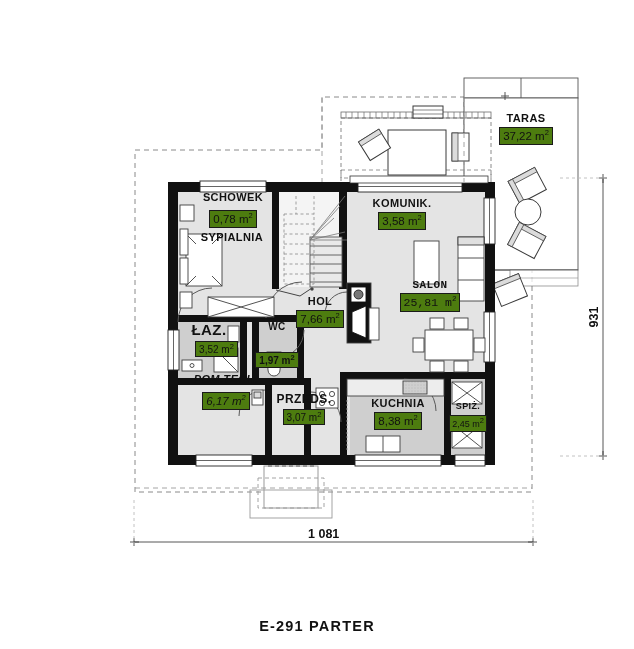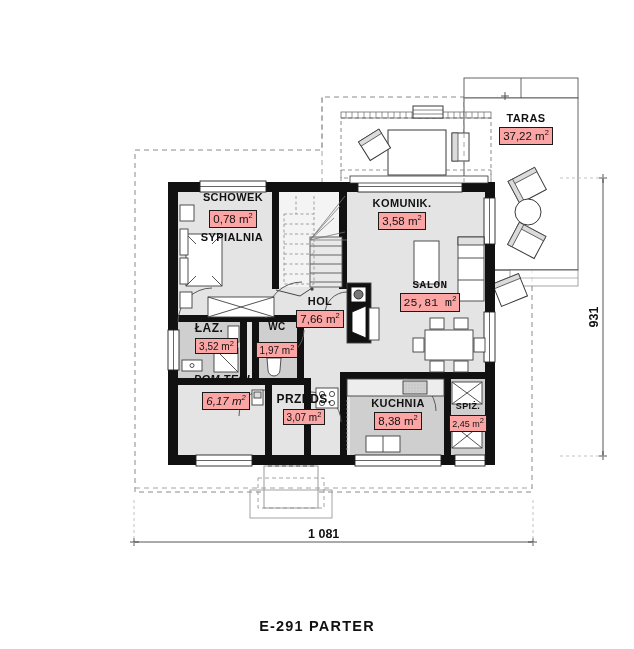--- a/index.html
+++ b/index.html
@@ -2,21 +2,21 @@
 <html><head>
 <meta charset="utf-8">
 <style>
   html,body{margin:0;padding:0;background:#ffffff;}
   body{width:634px;height:649px;position:relative;overflow:hidden;
        font-family:"Liberation Sans","DejaVu Sans",sans-serif;color:#111;}
   #plan{position:absolute;left:0;top:0;width:634px;height:649px;}
   .lbl{position:absolute;white-space:nowrap;font-weight:bold;letter-spacing:.4px;
        text-align:center;line-height:1;}
   .rname{font-size:11px;}
-  .rarea{font-size:11.5px;border:1px solid #1a1a1a;background:#fca5a5;
+  .rarea{font-size:11.5px;border:1px solid #1a1a1a;background:#4d7c0f;
          padding:1px 3px;display:inline-block;line-height:1.1;}
   .rarea sup{font-size:7.5px;vertical-align:super;}
   .rblock{position:absolute;text-align:center;}
   .dimtxt{position:absolute;font-weight:bold;font-size:12.5px;background:#fff;padding:0 4px;}
   .vdim{transform:rotate(-90deg);transform-origin:center center;}
   #title{position:absolute;left:0;top:618px;width:634px;text-align:center;
          font-size:14.5px;font-weight:bold;letter-spacing:1.2px;}
 </style>
 </head>
 <body>
@@ -380,29 +380,29 @@
 </div>
 
 <div class="rblock" style="left:286px;top:296px;width:68px;">
   <div class="lbl rname" style="position:static;">HOL</div>
   <div style="margin-top:2px;">
     <span class="rarea"><span>7,66</span> <span>m</span><sup>2</sup></span>
   </div>
 </div>
 
 <div class="rblock" style="left:178px;top:322px;width:62px;">
-  <div class="lbl rname" style="position:static;font-size:12px;">ŁAZ.</div>
+  <div class="lbl rname" style="position:static;font-size:15px;">ŁAZ.</div>
   <div style="margin-top:2px;padding-left:15px;">
     <span class="rarea" style="font-size:10px;"><span>3,52</span> <span>m</span><sup>2</sup></span>
   </div>
 </div>
 
 <div class="rblock" style="left:246px;top:322px;width:62px;">
   <div class="lbl rname" style="position:static;font-size:10px;">WC</div>
-  <div style="margin-top:8px;">
+  <div style="margin-top:18px;font-weight:bold;">
     <span class="rarea" style="font-size:10px;"><span>1,97</span> <span>m</span><sup>2</sup></span>
   </div>
 </div>
 
 <div class="rblock" style="left:180px;top:374px;width:92px;font-style:italic;">
   <div class="lbl rname" style="position:static;">POM.TECH.</div>
   <div style="margin-top:6px;">
     <span class="rarea"><span>6,17</span> <span>m</span><sup>2</sup></span>
   </div>
 </div>

